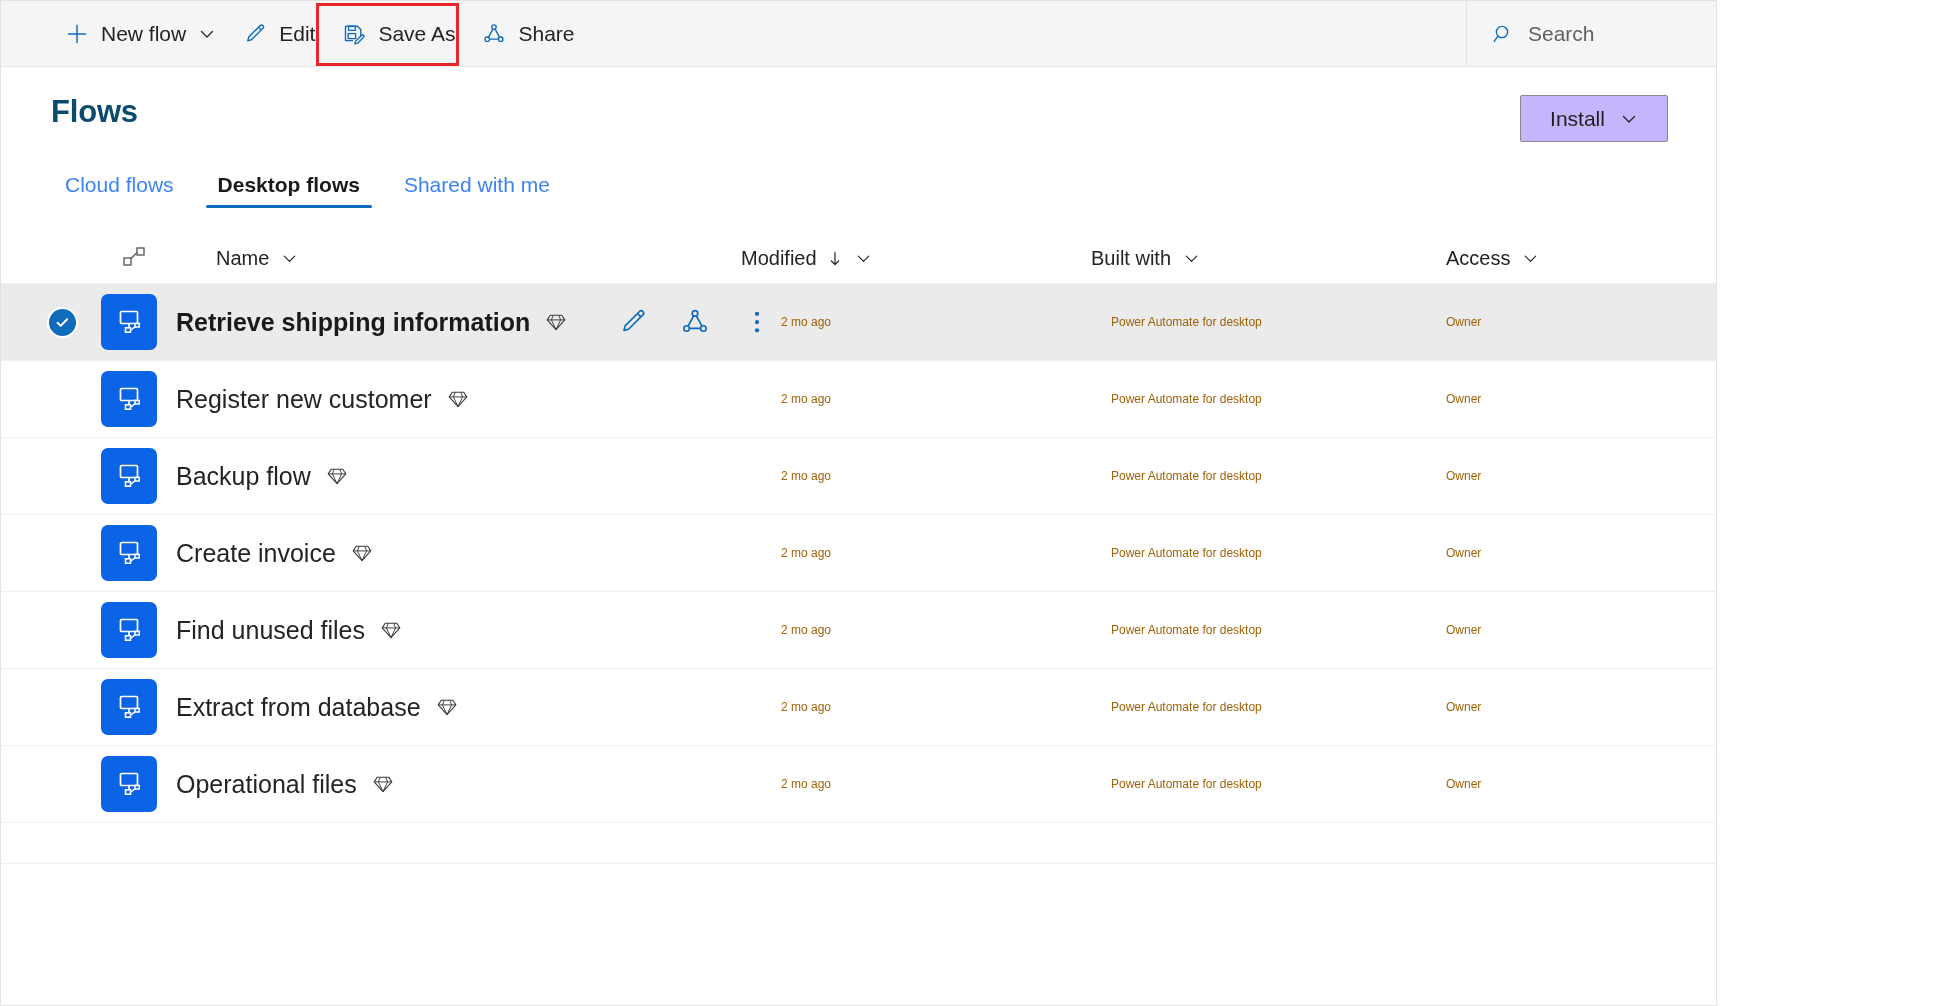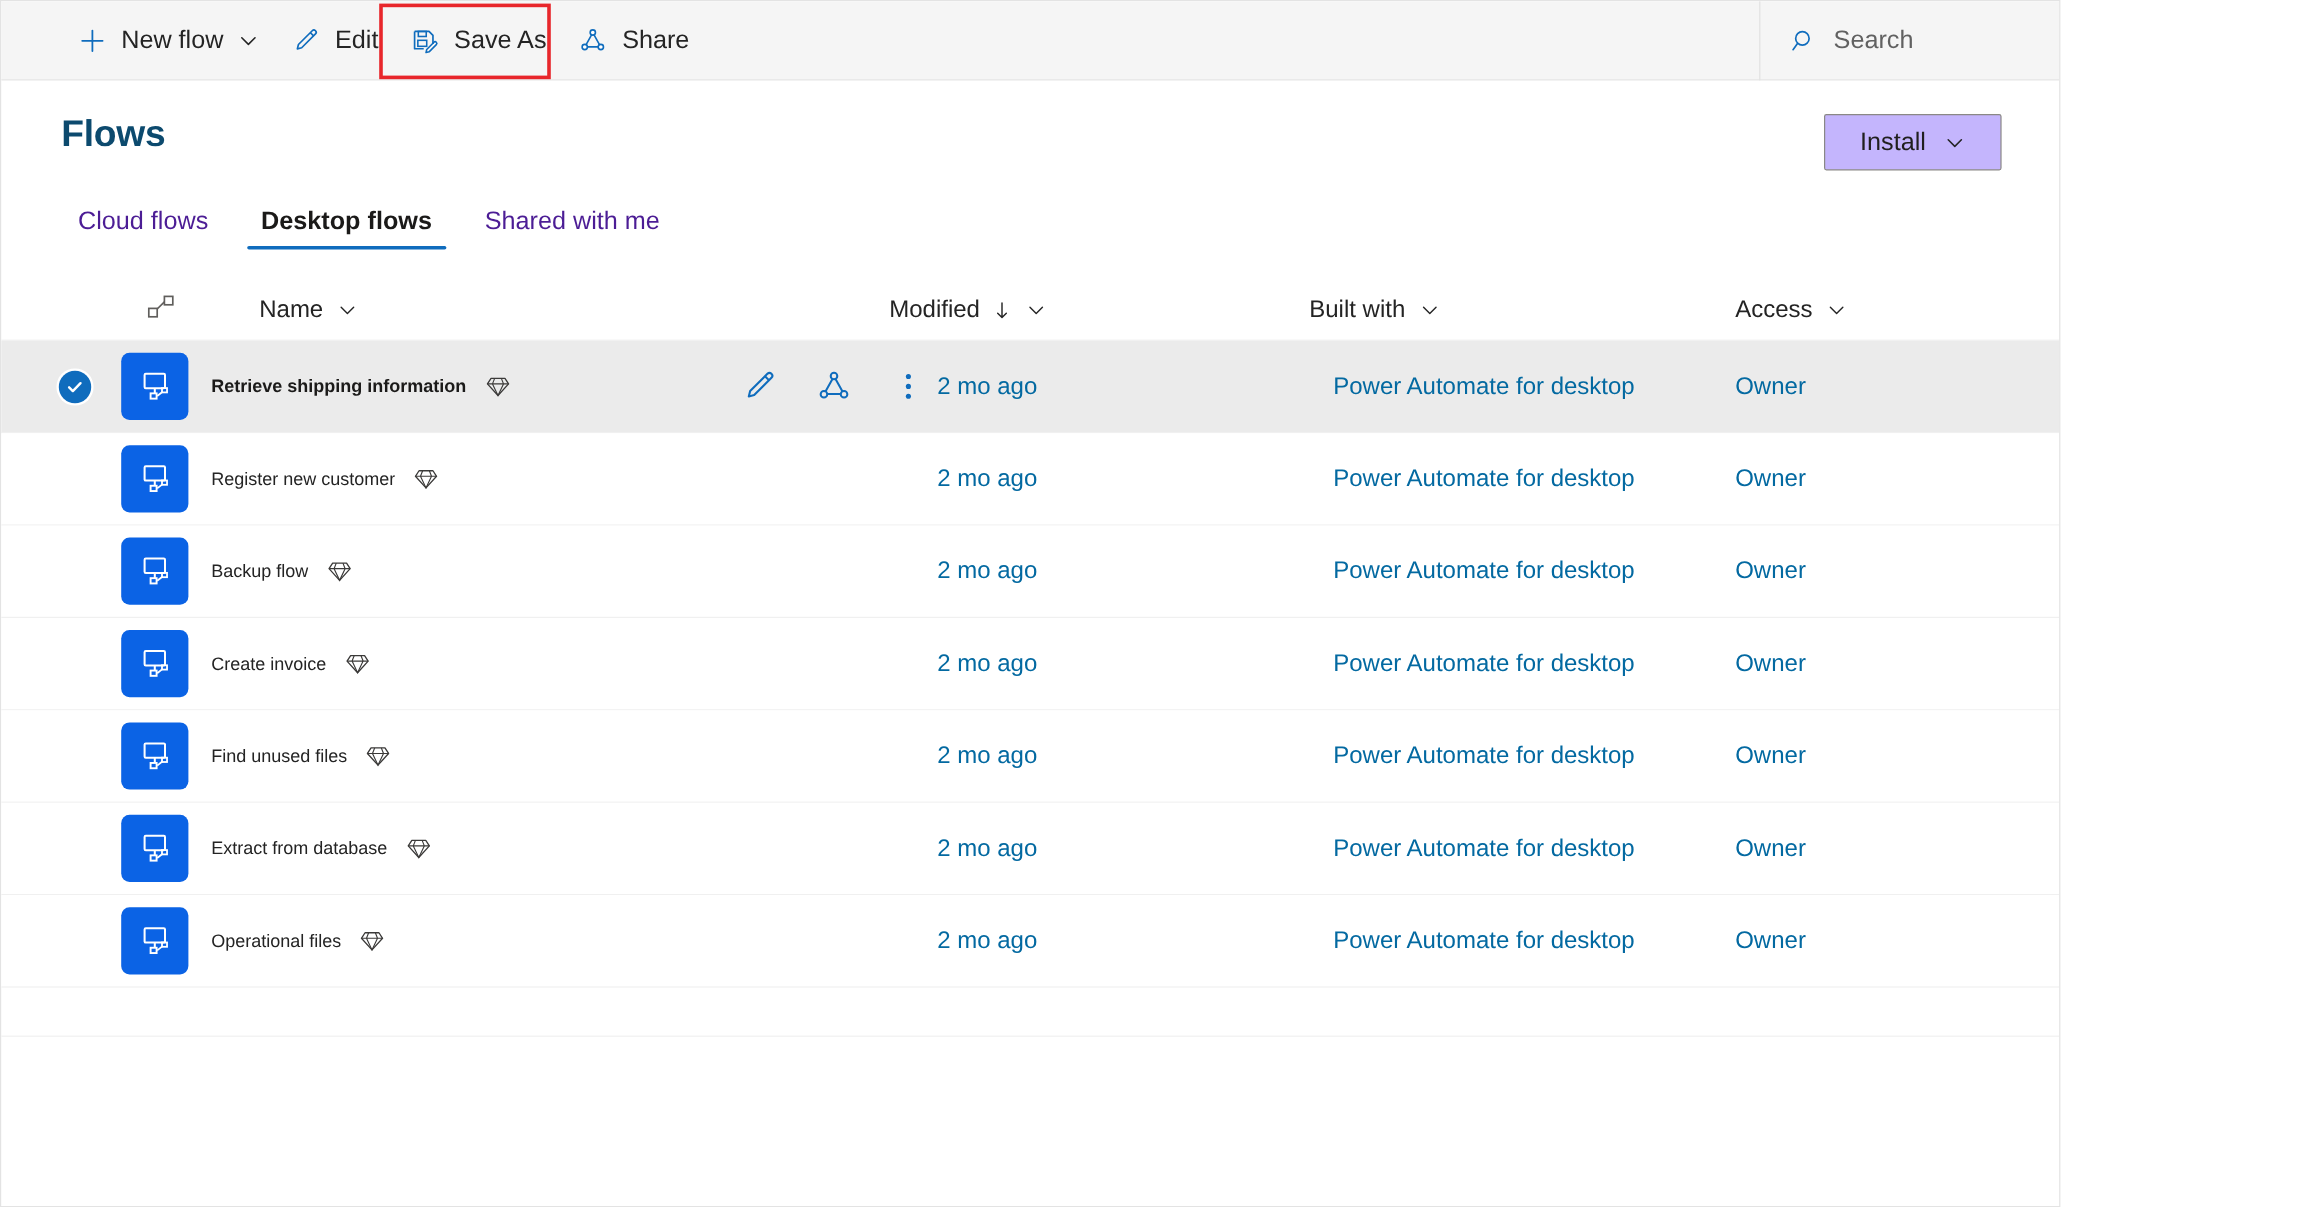--- a/index.html
+++ b/index.html
@@ -134,21 +134,21 @@
     align-items: flex-end;
     padding-left: 50px;
     margin-top: 22px;
     height: 44px;
   }
   .tab {
     position: relative;
     padding: 0 14px 11px 14px;
     margin-right: 16px;
     font-size: 21px;
-    color: #4c1d95;
+    color: #3b82f6;
     cursor: pointer;
     white-space: nowrap;
   }
   .tab.active { font-weight: bold; color: #1b1a19; }
   .tab.active::after {
     content: "";
     position: absolute;
     left: 2px; right: 2px; bottom: 0;
     height: 3px;
     background: #0f6cbd;
@@ -215,21 +215,21 @@
     width: 56px; height: 56px;
     border-radius: 7px;
     background: #0b63e5;
     display: flex;
     align-items: center;
     justify-content: center;
     flex: none;
   }
 
   .flow-name {
-    font-size: 15px;
+    font-size: 25px;
     color: #242424;
     white-space: nowrap;
     overflow: hidden;
     text-overflow: ellipsis;
   }
   .row.selected .flow-name { font-weight: bold; color: #1b1a19; }
   .premium {
     margin-left: 15px;
     display: inline-flex;
     align-items: center;
@@ -238,22 +238,22 @@
 
   .rowaction {
     width: 44px; height: 44px;
     display: flex; align-items: center; justify-content: center;
     cursor: pointer;
     border-radius: 3px;
   }
   .rowaction + .rowaction { margin-left: 18px; }
 
   .cell {
-    font-size: 20px;
-    color: #0369a1;
+    font-size: 12px;
+    color: #a16207;
     white-space: nowrap;
   }
 
   .grid-foot {
     height: 41px;
     border-bottom: 1px solid #f0f0f0;
   }
 </style>
 </head>
 <body>

